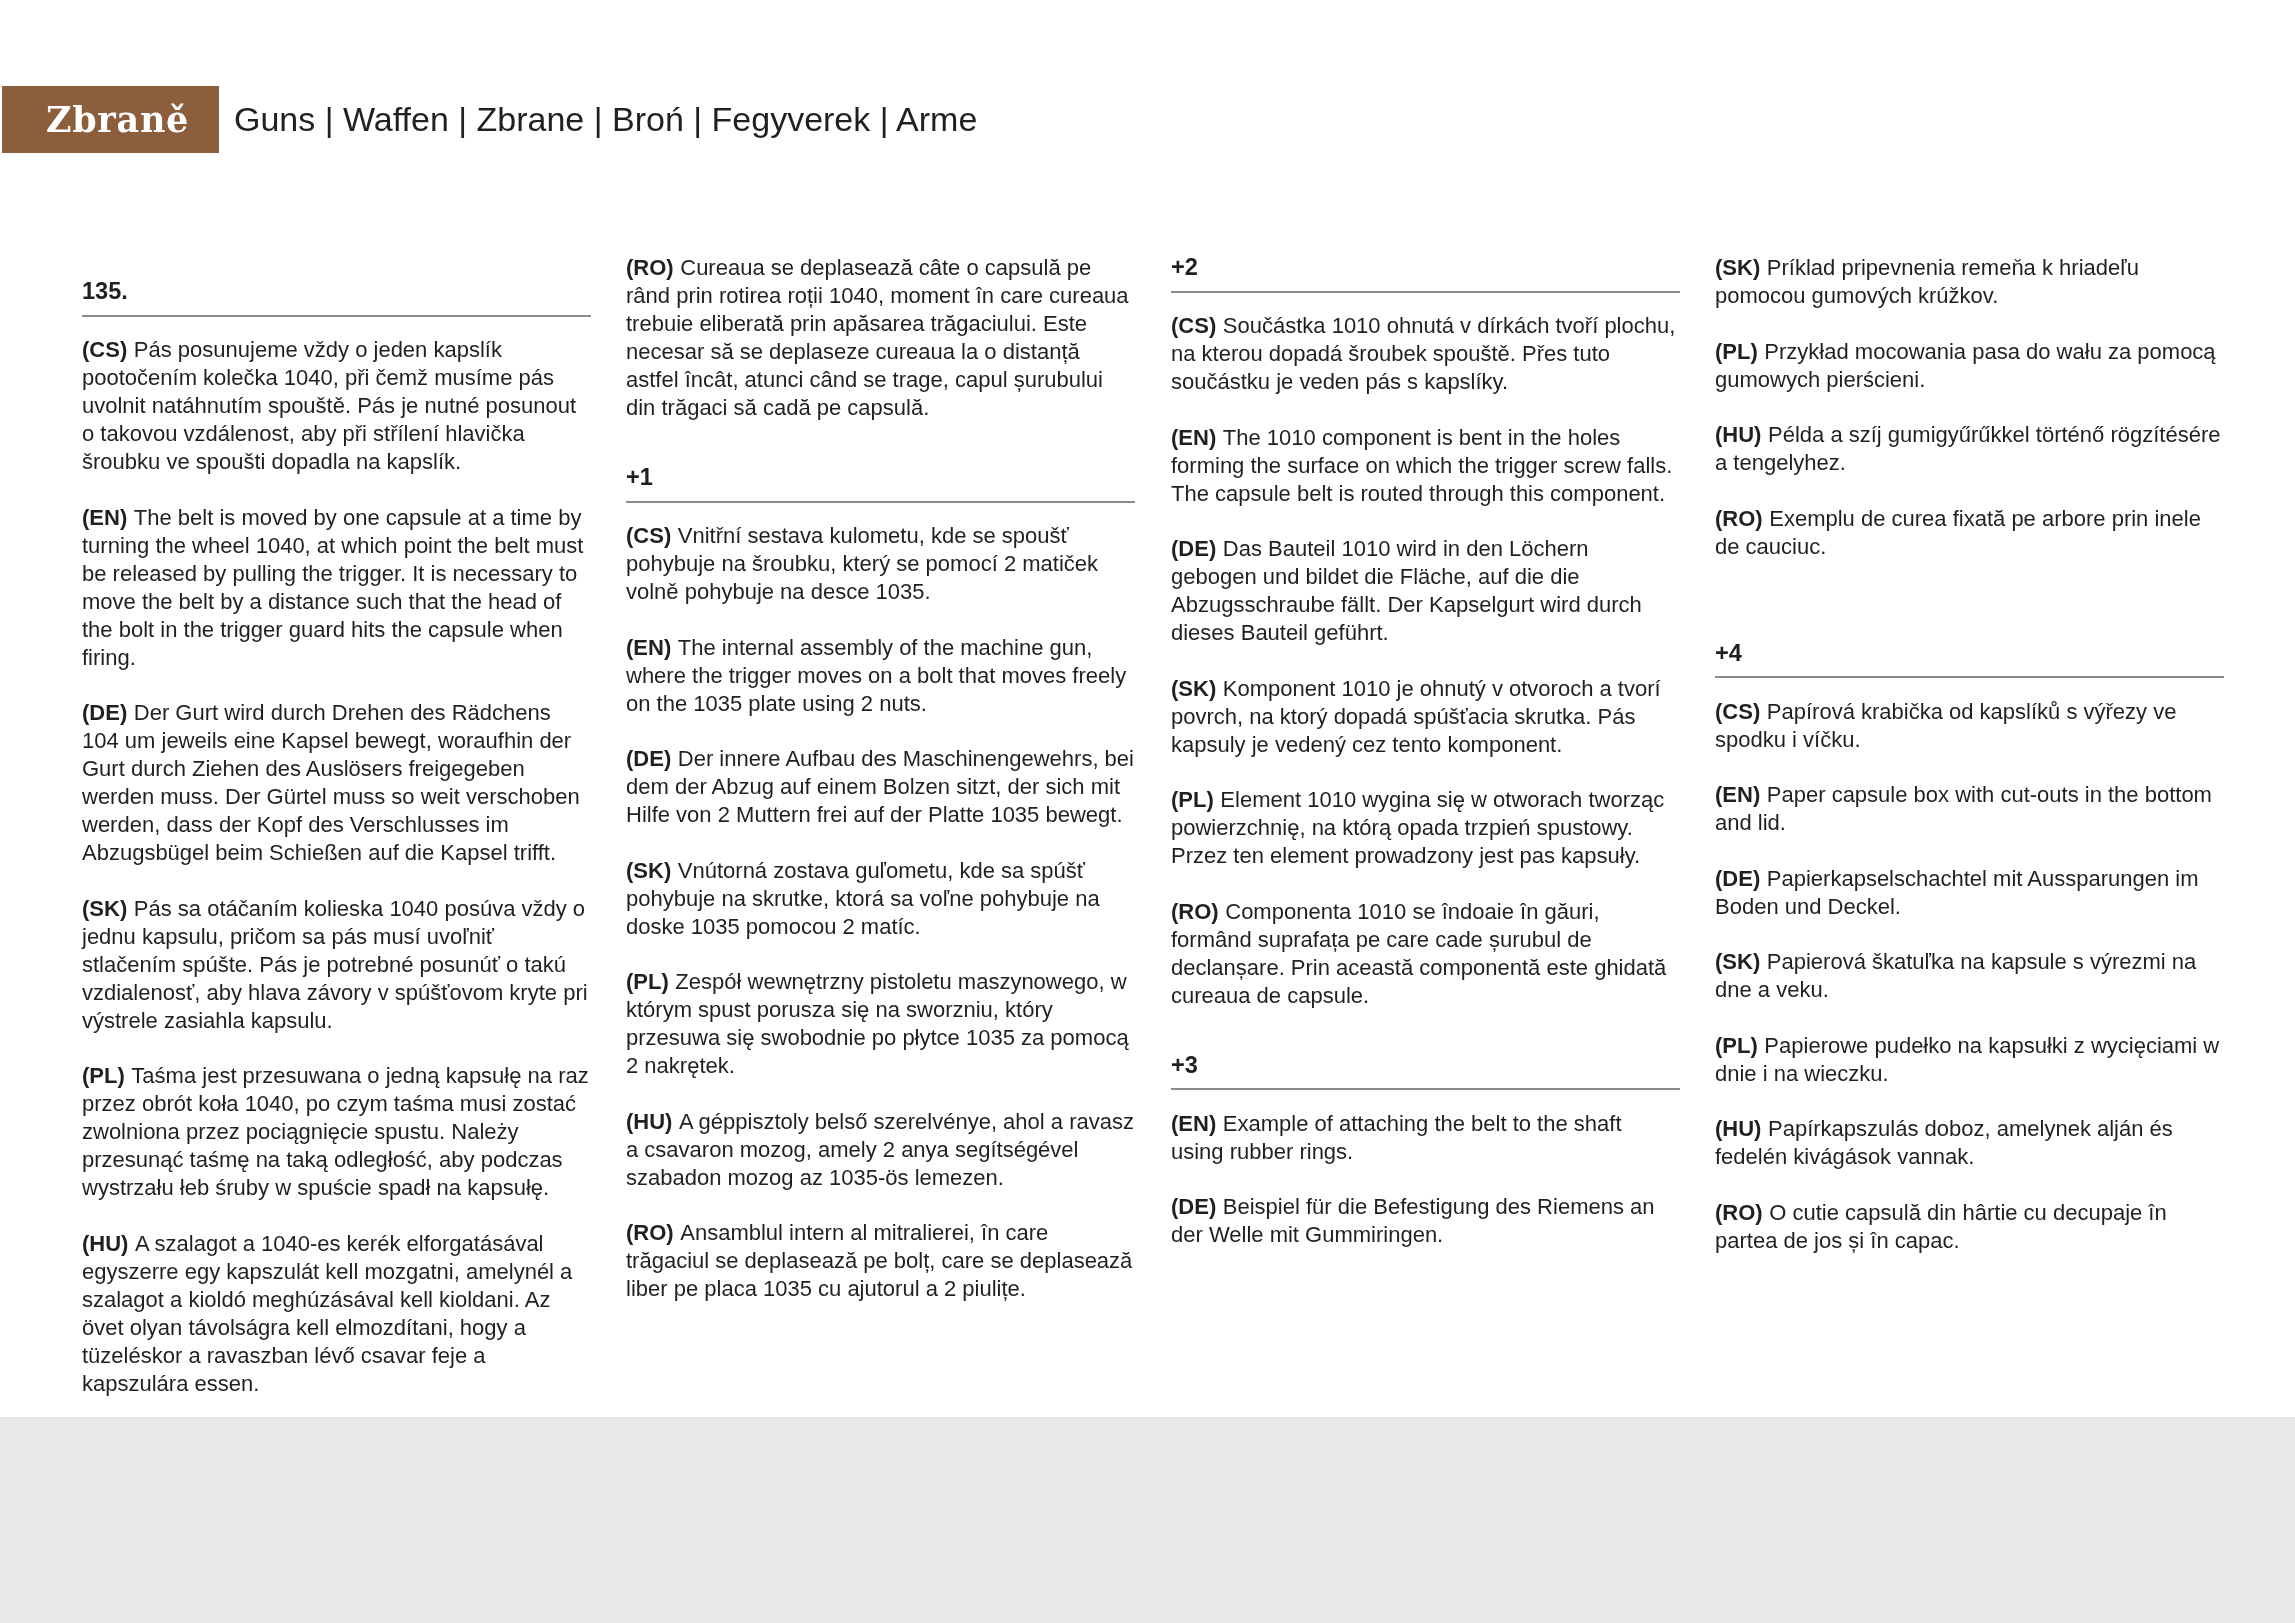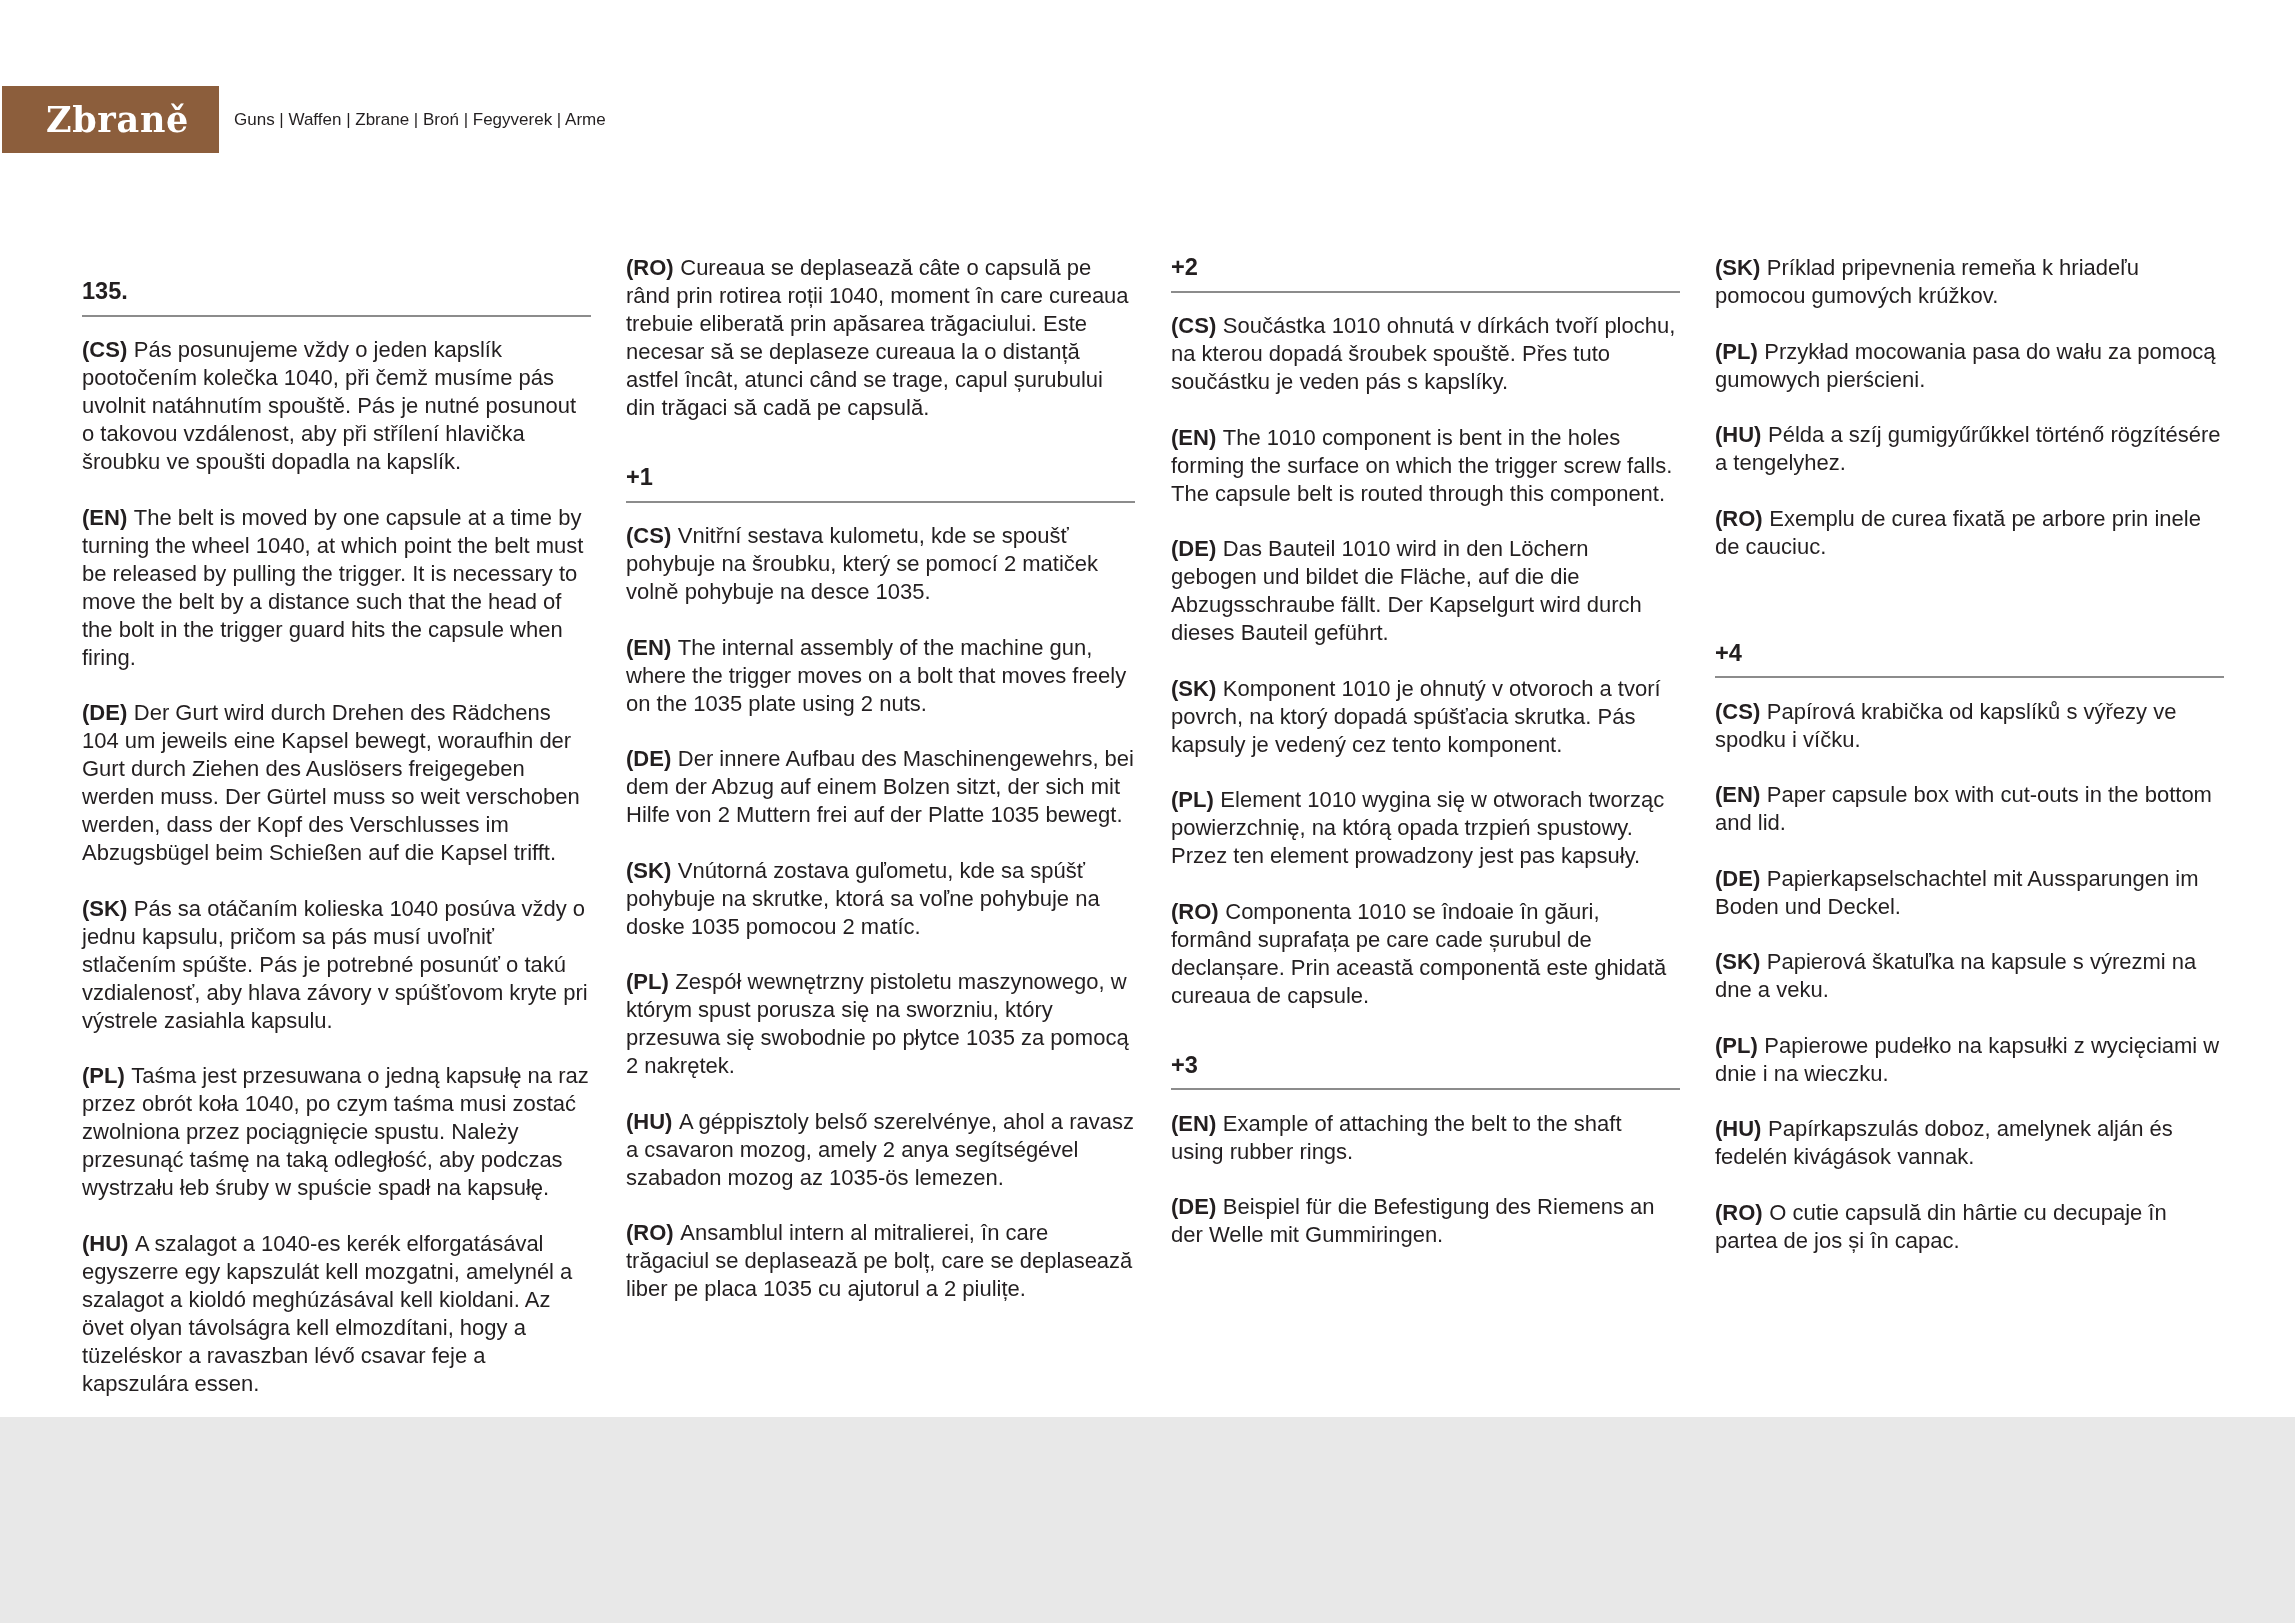--- a/index.html
+++ b/index.html
@@ -28,21 +28,21 @@
     padding-right:30px;
     box-sizing:border-box;
     letter-spacing:0.7px;
   }
   .tagline{
     position:absolute;
     left:234px; top:86px;
     height:67px;
     display:flex;
     align-items:center;
-    font-size:17px;
+    font-size:34px;
     color:#231f20;
     white-space:nowrap;
   }
   
   .col{
     position:absolute;
     top:254px;
     width:509px;
     font-size:22px;
     line-height:28px;

